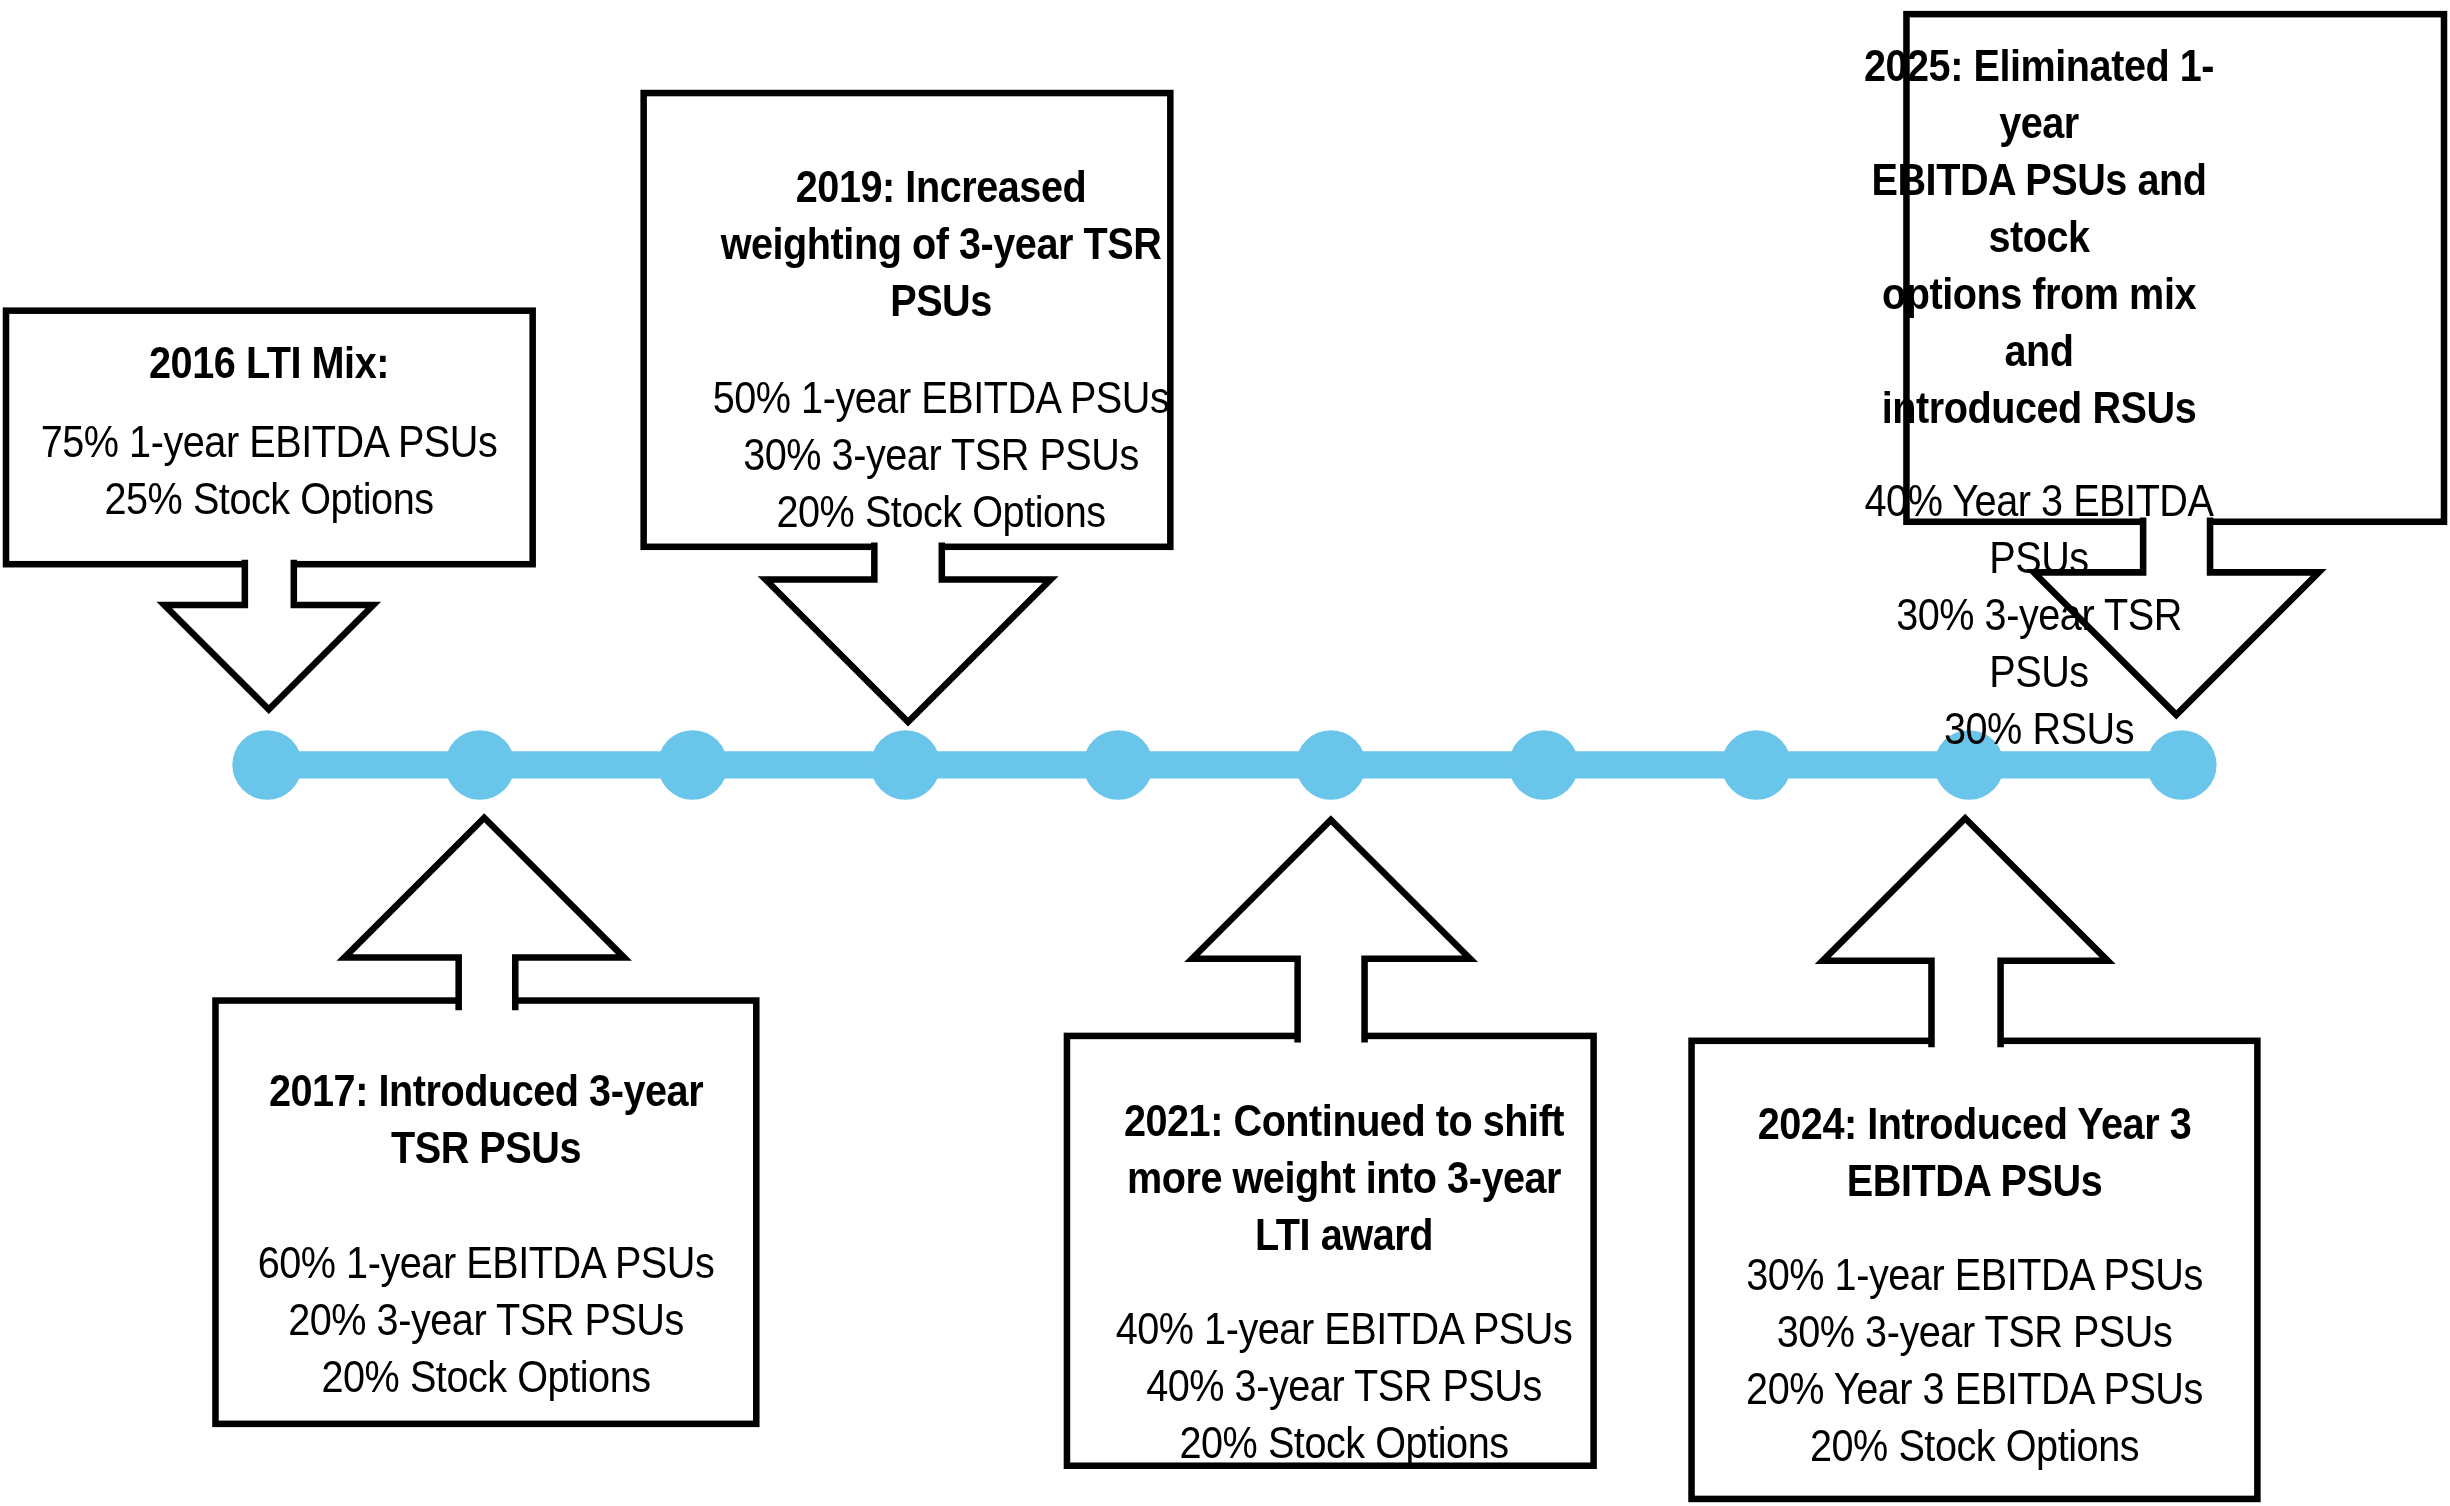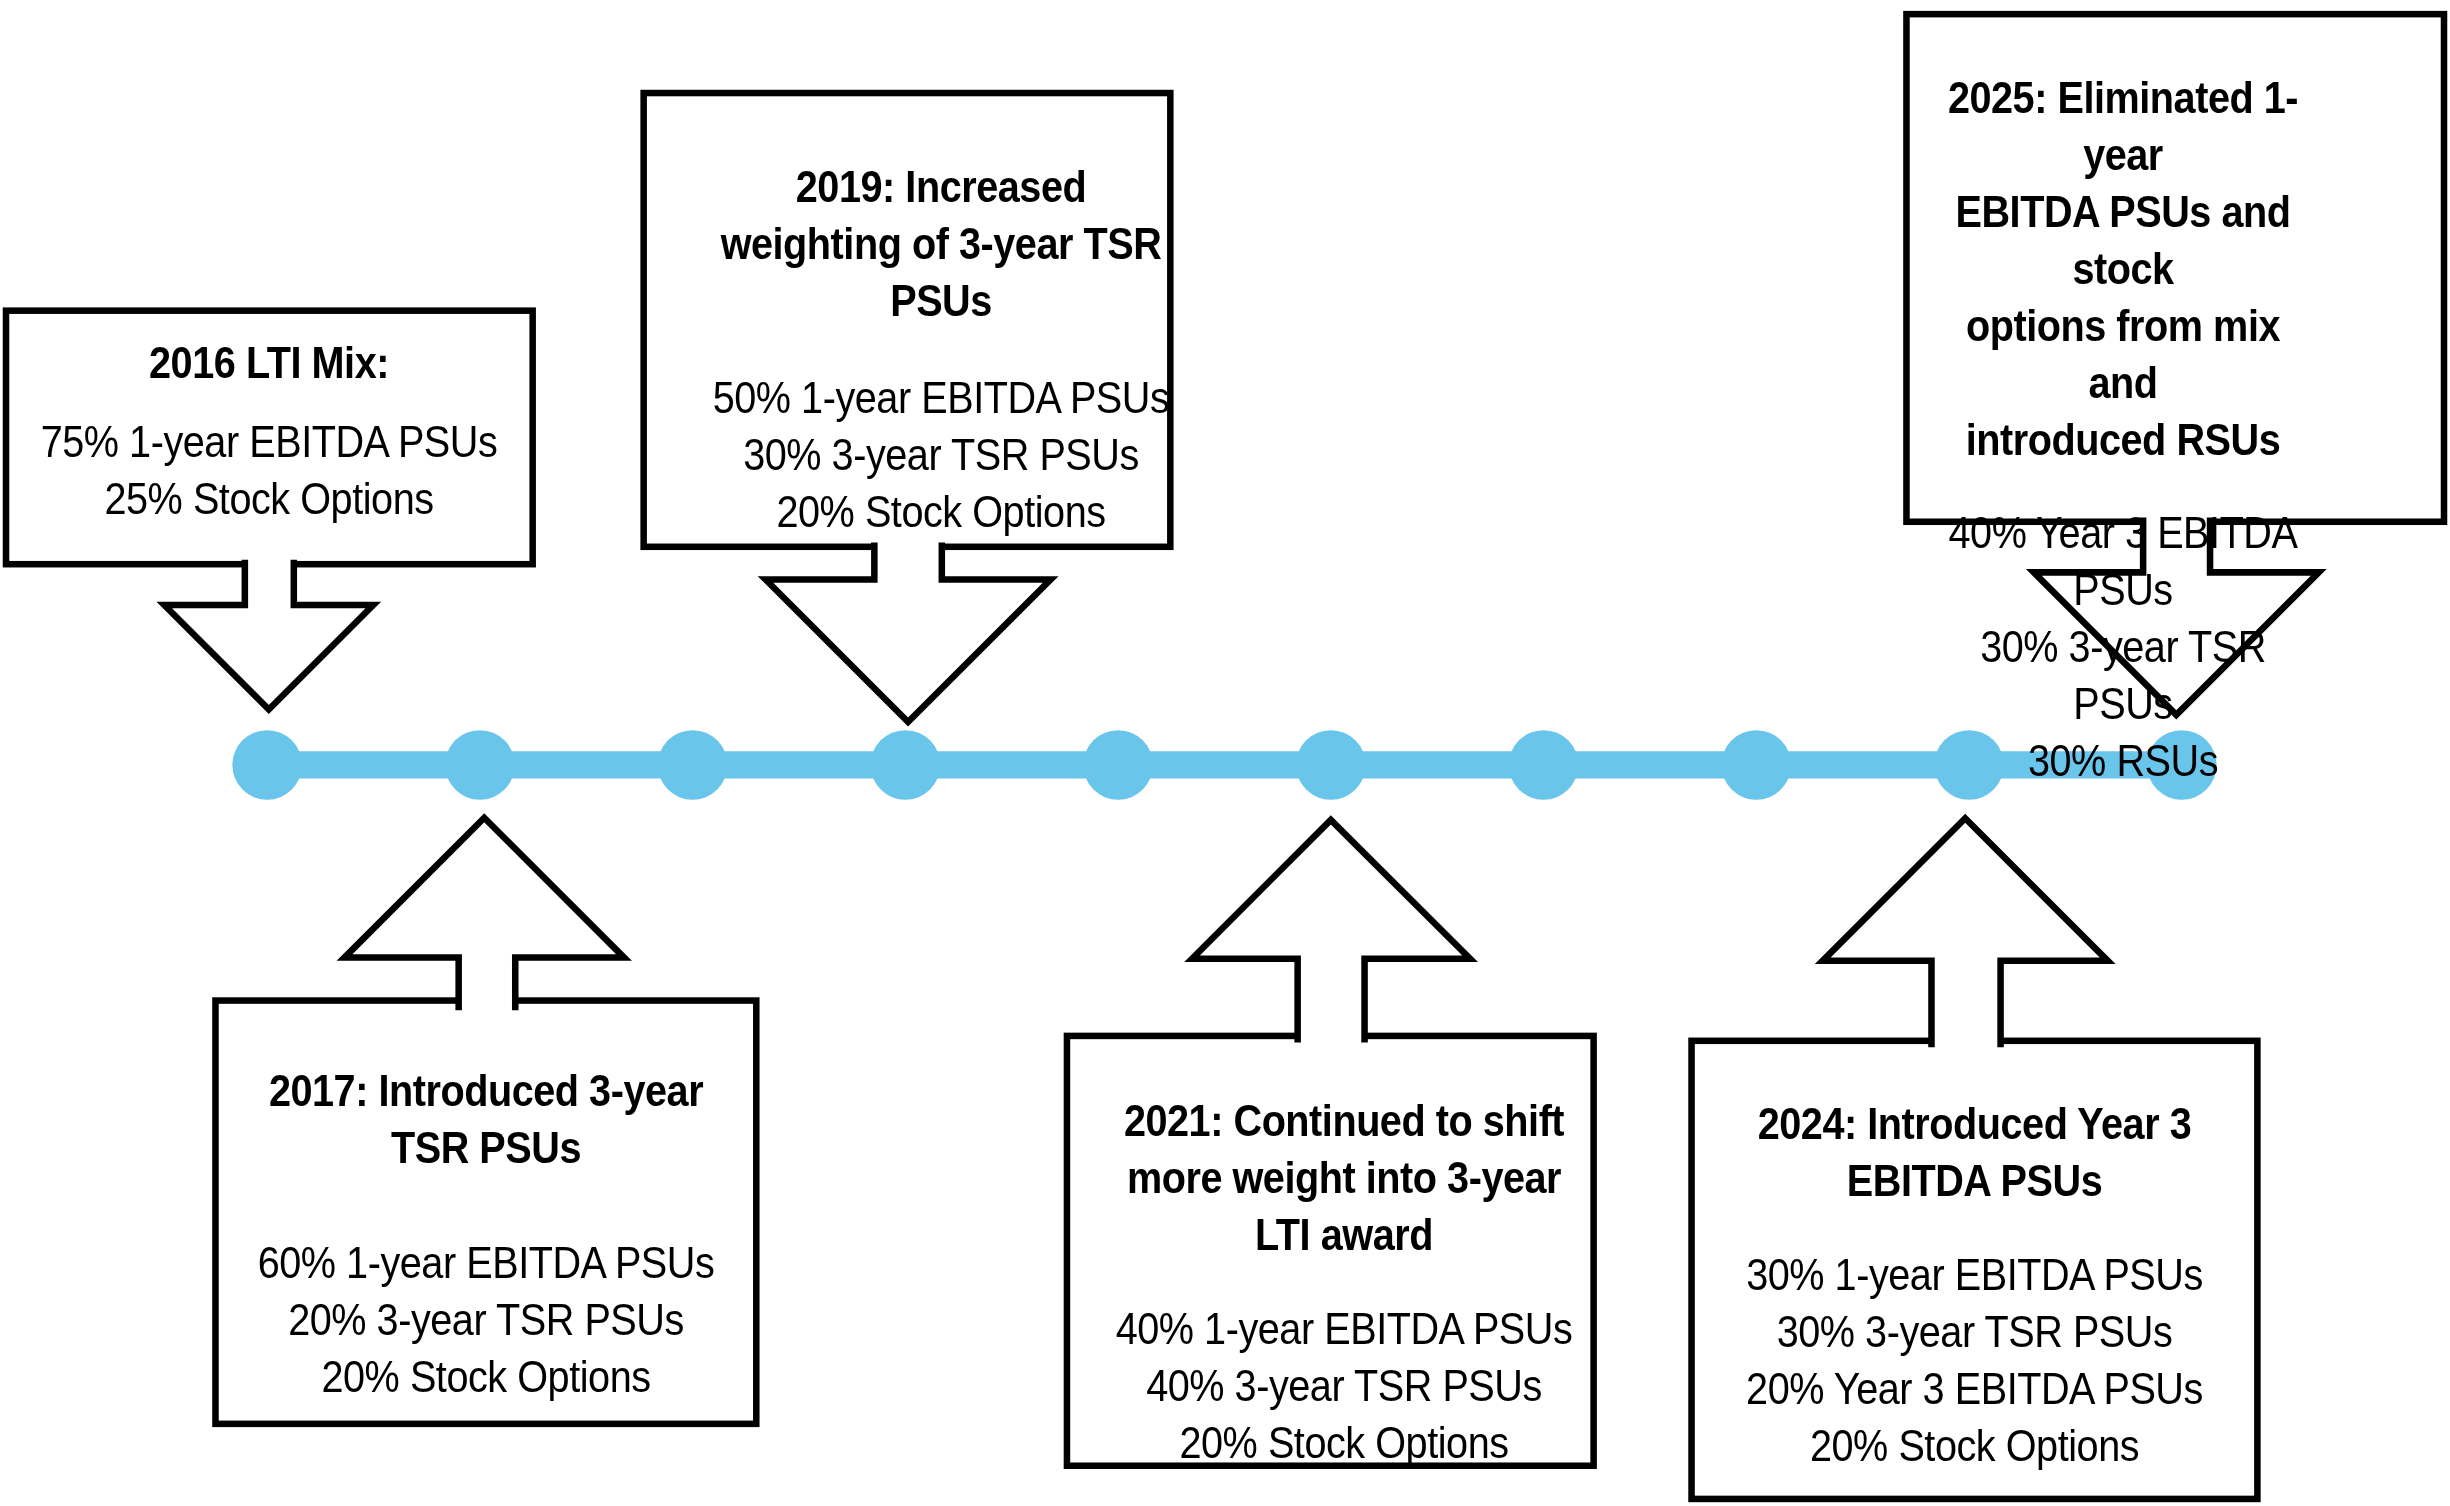--- a/index.html
+++ b/index.html
@@ -38,21 +38,21 @@
     font-size: 44px;
     line-height: 57px;
     letter-spacing: -0.5px;
     white-space: pre-line;
   }
   
   #text-2016 { left: 9.2px;   top: 314px;  width: 520px;  }
   #text-2016 .event-title { margin-bottom: 12px; }
   #text-2019 { left: 647px; top: 96px;  width: 588px;  padding-top: 42px; }
   #text-2019 .event-title { margin-bottom: 30px; }
-  #text-2025 { left: 1910px; top: 17.4px;   width: 426px;  padding-top: 32px; }
+  #text-2025 { left: 1826px; top: 17.4px;   width: 426px;  }
   #text-2025 .event-title { margin-bottom: 26px; }
   #text-2017 { left: 219px;  top: 1004px; width: 534px;  padding-top: 38px; }
   #text-2017 .event-title { margin-bottom: 48px; }
   #text-2021 { left: 1070px; top: 1039px; width: 520px;  padding-top: 33px; margin-left: 14px; }
   #text-2021 .event-title { margin-bottom: 27px; }
   #text-2024 { left: 1695px; top: 1044px; width: 559px; padding-top: 30.5px; }
   #text-2024 .event-title { margin-bottom: 27px; }
 </style>
 </head>
 <body>

